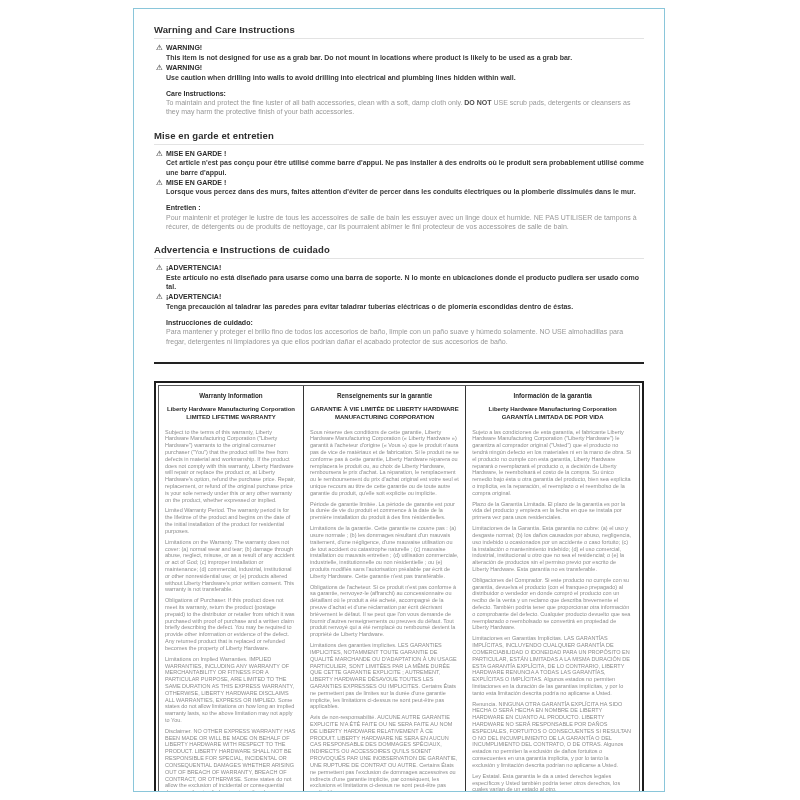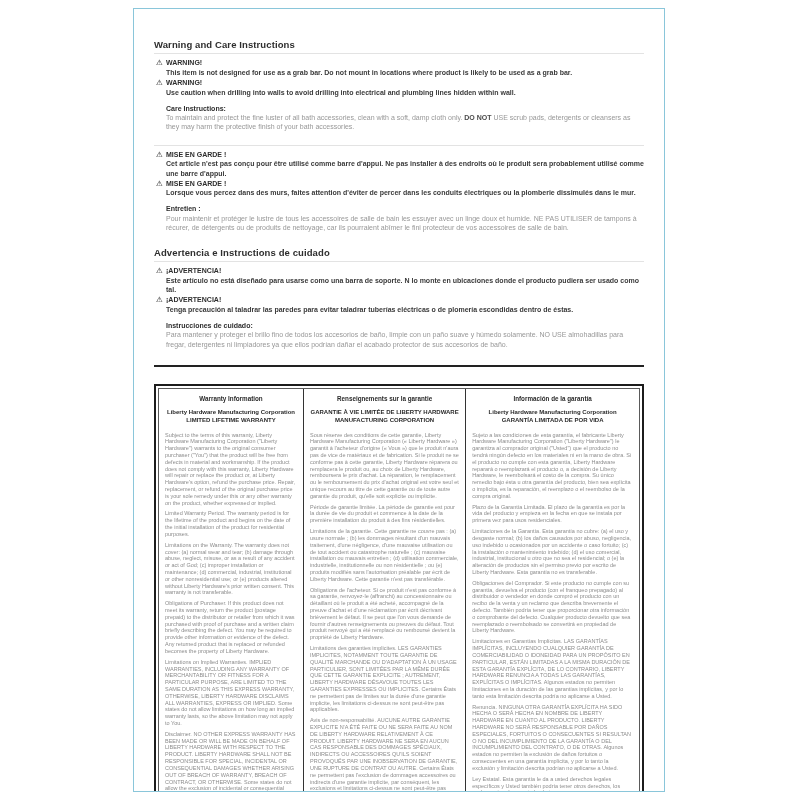--- a/index.html
+++ b/index.html
@@ -13,21 +13,21 @@
     position: absolute; left: 133px; top: 8px;
     width: 532px; height: 784px;
     background: #ffffff;
     border: 1px solid #8ac6da;
     padding: 15px 20px 8px 20px;
     overflow: hidden;
   }
   
   .section { margin-bottom: 13px; }
   .section-title {
-    font-size: 9.5px; font-weight: bold; color: #2e2e2e; letter-spacing: .1px; margin-top: 15px;
+    font-size: 9.5px; font-weight: bold; color: #2e2e2e; letter-spacing: .1px;
   }
   .section-rule { border: 0; border-top: 1px solid #e3e3e3; margin: 3px 0 5px 0; }
   .warn-row { display: flex; align-items: flex-start; margin: 2px 0 1px 2px; }
   .warn-icon {
     flex: 0 0 10px; font-size: 7.5px; line-height: 1.1; color: #1c1c1c; font-weight: bold;
   }
   .warn-body { flex: 1; }
   .warn-label { font-size: 7px; font-weight: bold; color: #2e2e2e; line-height: 1.25; }
   .warn-text  { font-size: 7px; font-weight: bold; color: #3a3a3a; line-height: 1.3; }
   .care-block { margin: 7px 0 0 12px; }
@@ -85,20 +85,21 @@
         <div class="warn-text">Use caution when drilling into walls to avoid drilling into electrical and plumbing lines hidden within wall.</div>
       </div>
     </div>
     <div class="care-block">
       <div class="care-label">Care Instructions:</div>
       <div class="care-text"><span>To maintain and protect the fine luster of all bath accessories, clean with a soft, damp cloth only.  </span><b>DO NOT</b><span> USE scrub pads, detergents or cleansers as they may harm the protective finish of your bath accessories.</span></div>
     </div>
   </div>
 
   <div class="section">
+    <div class="section-title">Mise en garde et entretien</div>
     <hr class="section-rule">
     <div class="warn-row">
       <span class="warn-icon">⚠</span>
       <div class="warn-body">
         <div class="warn-label">MISE EN GARDE !</div>
         <div class="warn-text">Cet article n'est pas conçu pour être utilisé comme barre d'appui.  Ne pas installer à des endroits où le produit sera probablement utilisé comme une barre d'appui.</div>
       </div>
     </div>
     <div class="warn-row">
       <span class="warn-icon">⚠</span>

